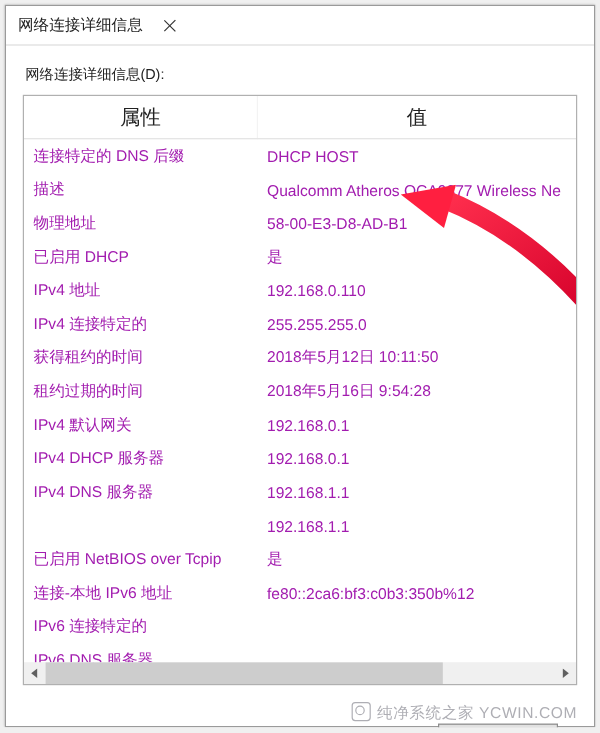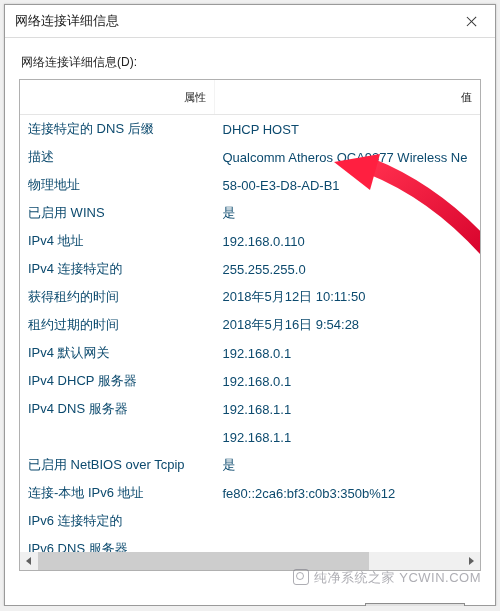--- a/index.html
+++ b/index.html
@@ -1,40 +1,40 @@
 <!DOCTYPE html>
 <html><head>
 <meta charset="utf-8">
 <style>
   html,body{margin:0;padding:0;background:#f0f0f0;font-family:"Microsoft YaHei","Segoe UI",Tahoma,sans-serif;font-size:13px;color:#222;}
   .window{position:relative;margin:4px auto 0;width:490px;height:600px;background:#fff;border:1px solid #9a9a9a;box-shadow:0 0 2px rgba(0,0,0,.2);}
-  .titlebar{display:flex;align-items:center;justify-content:space-between;height:32px;border-bottom:1px solid #dcdcdc;padding:0 0 0 10px;}
+  .titlebar{display:flex;align-items:center;height:32px;border-bottom:1px solid #dcdcdc;padding:0 0 0 10px;}
   .titlebar-title{font-size:13px;color:#222;}
   .close-btn{width:46px;height:32px;display:flex;align-items:center;justify-content:center;cursor:pointer;}
   .close-x{width:10px;height:10px;position:relative;}
   .close-x:before,.close-x:after{content:"";position:absolute;left:4px;top:-1px;width:1.3px;height:13px;background:#333;}
   .close-x:before{transform:rotate(45deg);}
   .close-x:after{transform:rotate(-45deg);}
   .body{padding:12px 14px 0 14px;}
   .section-label{font-size:12px;margin:4px 0 8px 2px;}
   .list-wrap{border:1px solid #b0b0b0;background:#fff;height:490px;overflow:hidden;position:relative;}
   .table{width:100%;border-collapse:collapse;table-layout:fixed;}
-  .table th{text-align:right;font-weight:400;font-size:11px;color:#222;padding:6px 8px;border-bottom:1px solid #e5e5e5;background:#fff;height:22px;}
+  .table th{text-align:center;font-weight:400;font-size:17px;color:#222;padding:6px 8px;border-bottom:1px solid #e5e5e5;background:#fff;height:22px;}
   .table th:first-child{width:178px;border-right:1px solid #f3f3f3;}
-  .table td{padding:4px 8px;font-size:13px;color:#0c4a6e;white-space:nowrap;overflow:hidden;vertical-align:middle;height:20px;}
+  .table td{padding:4px 8px;font-size:13px;color:#a21caf;white-space:nowrap;overflow:hidden;vertical-align:middle;height:20px;}
   .table td:first-child{width:178px;}
   .hscroll{position:absolute;left:0;right:0;bottom:0;height:18px;background:#f0f0f0;display:flex;align-items:center;}
   .hs-btn{width:18px;height:18px;background:#f0f0f0;display:flex;align-items:center;justify-content:center;color:#606060;font-size:10px;cursor:pointer;}
   .hs-track{flex:1;height:18px;background:#f0f0f0;position:relative;}
   .hs-thumb{position:absolute;left:0;top:0;height:18px;width:78%;background:#cdcdcd;cursor:pointer;}
   .btn-row{text-align:right;padding:12px 16px 0 0;margin-top:20px;}
   .btn{display:inline-block;min-width:74px;height:24px;line-height:22px;text-align:center;border:1px solid #8c8c8c;background:#e1e1e1;font-size:12px;padding:0 12px;cursor:pointer;}
   .arrow{position:absolute;z-index:5;pointer-events:none;}
   .arrow svg{display:block;}
-  .watermark{position:absolute;right:14px;bottom:18px;color:rgba(120,120,130,.6);font-size:13px;letter-spacing:.5px;font-family:Arial,sans-serif;}
+  .watermark{position:absolute;right:14px;bottom:2px;color:rgba(120,120,130,.6);font-size:13px;letter-spacing:.5px;font-family:Arial,sans-serif;}
   .watermark .logo{display:inline-block;width:14px;height:14px;border:1.5px solid rgba(120,120,130,.6);border-radius:3px;vertical-align:-3px;margin-right:5px;position:relative;}
   .watermark .logo:after{content:"";position:absolute;left:2px;top:2px;width:6px;height:6px;border-radius:50%;border:1.5px solid rgba(120,120,130,.6);}
 </style>
 </head>
 <body>
 
 <div class="window">
   <div class="titlebar">
     <div class="titlebar-title">网络连接详细信息</div>
     <div class="close-btn">
@@ -60,21 +60,21 @@
             </tr>
             <tr>
               <td>描述</td>
               <td>Qualcomm Atheros QCA9377 Wireless Ne</td>
             </tr>
             <tr>
               <td>物理地址</td>
               <td>58-00-E3-D8-AD-B1</td>
             </tr>
             <tr>
-              <td>已启用 WINS</td>
+              <td>已启用 DHCP</td>
               <td>是</td>
             </tr>
             <tr>
               <td>IPv4 地址</td>
               <td>192.168.0.110</td>
             </tr>
             <tr>
               <td>IPv4 连接特定的</td>
               <td>255.255.255.0</td>
             </tr>

